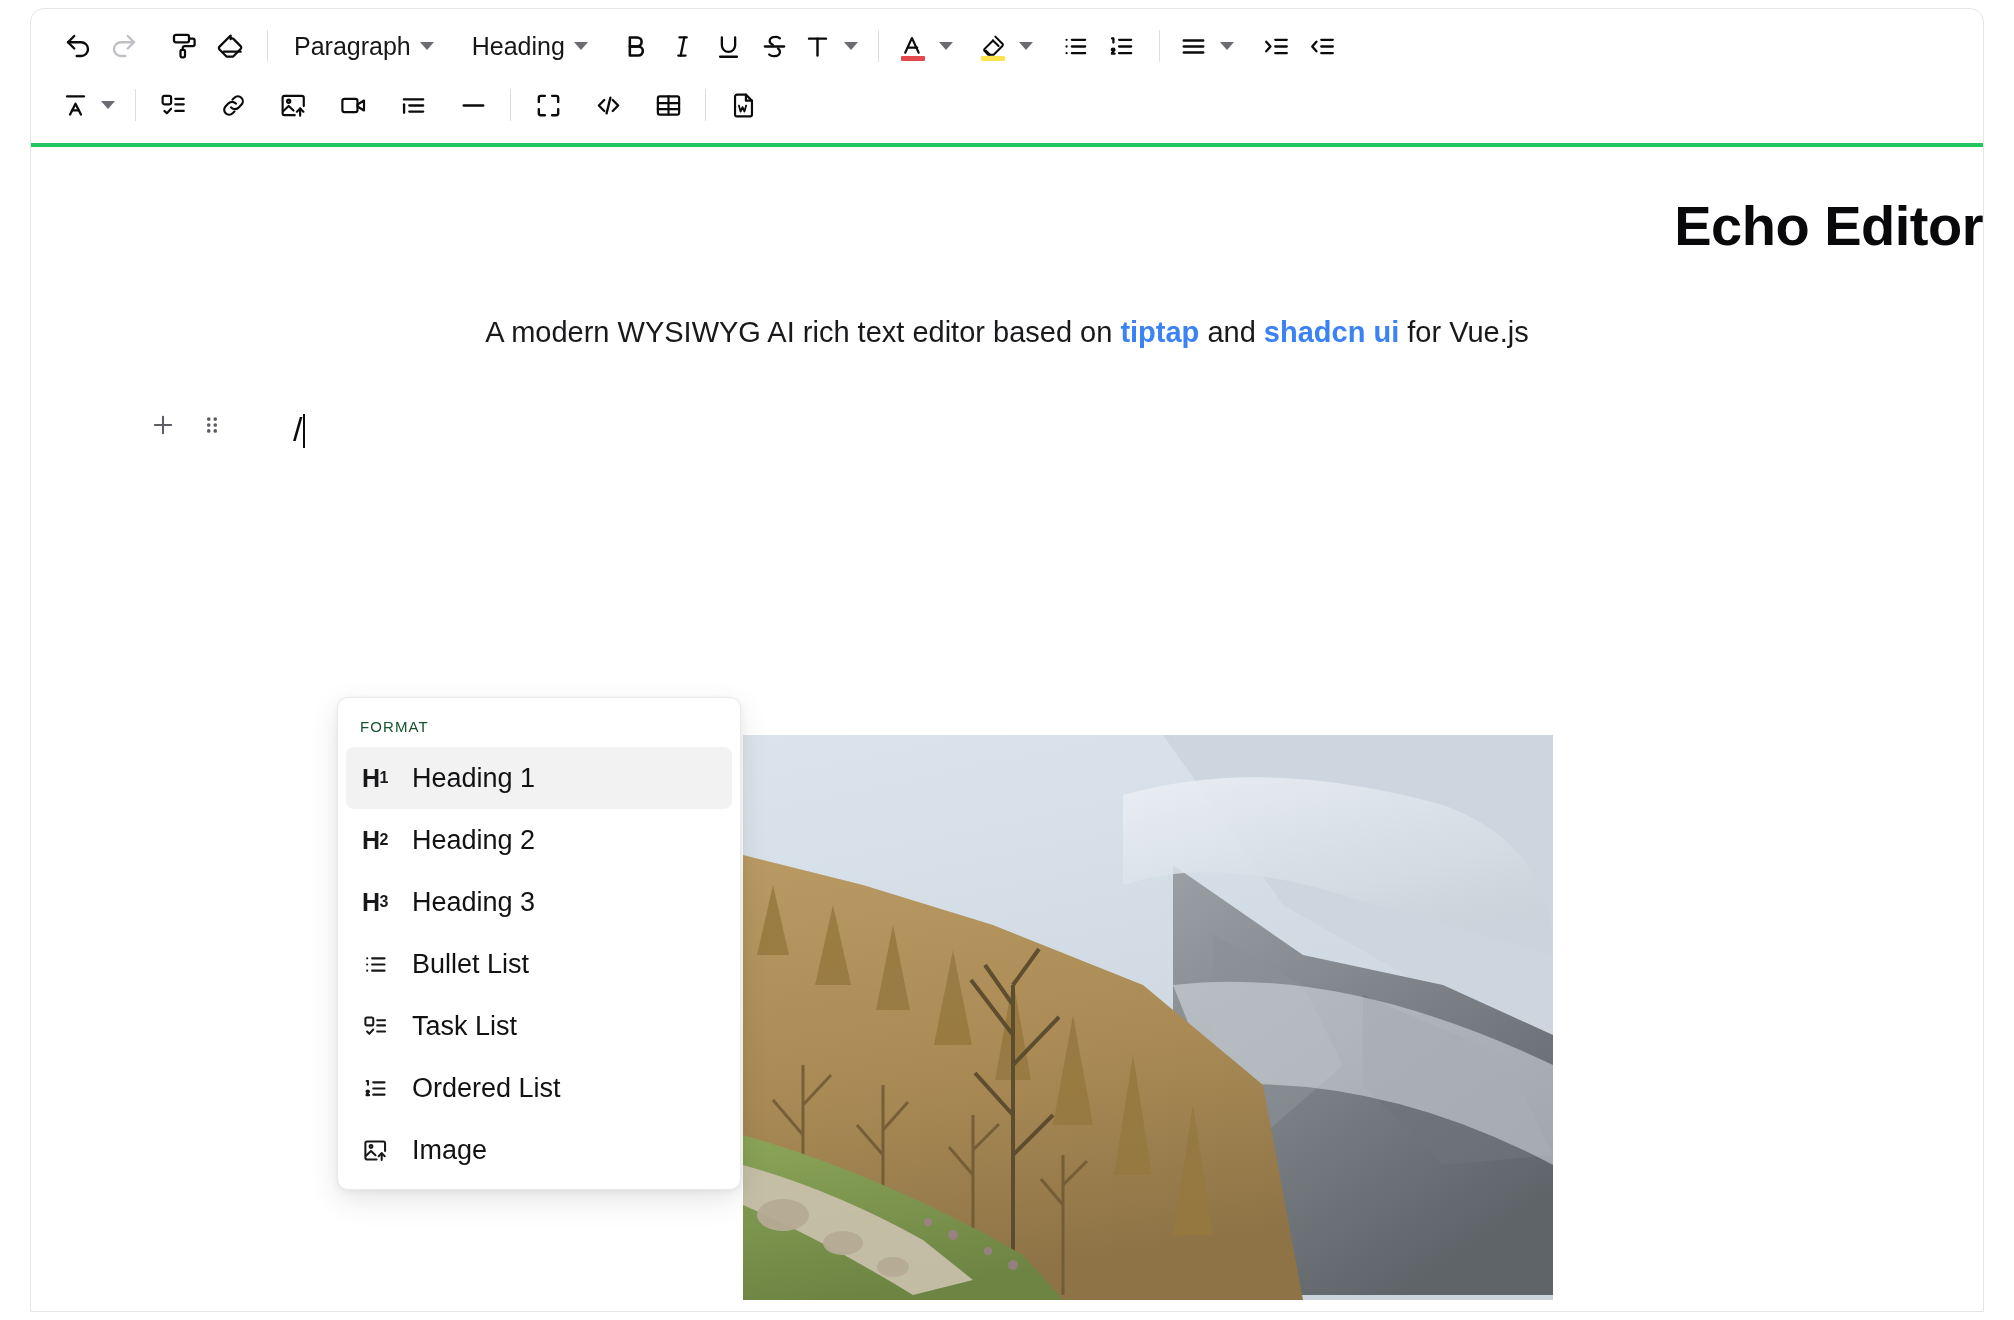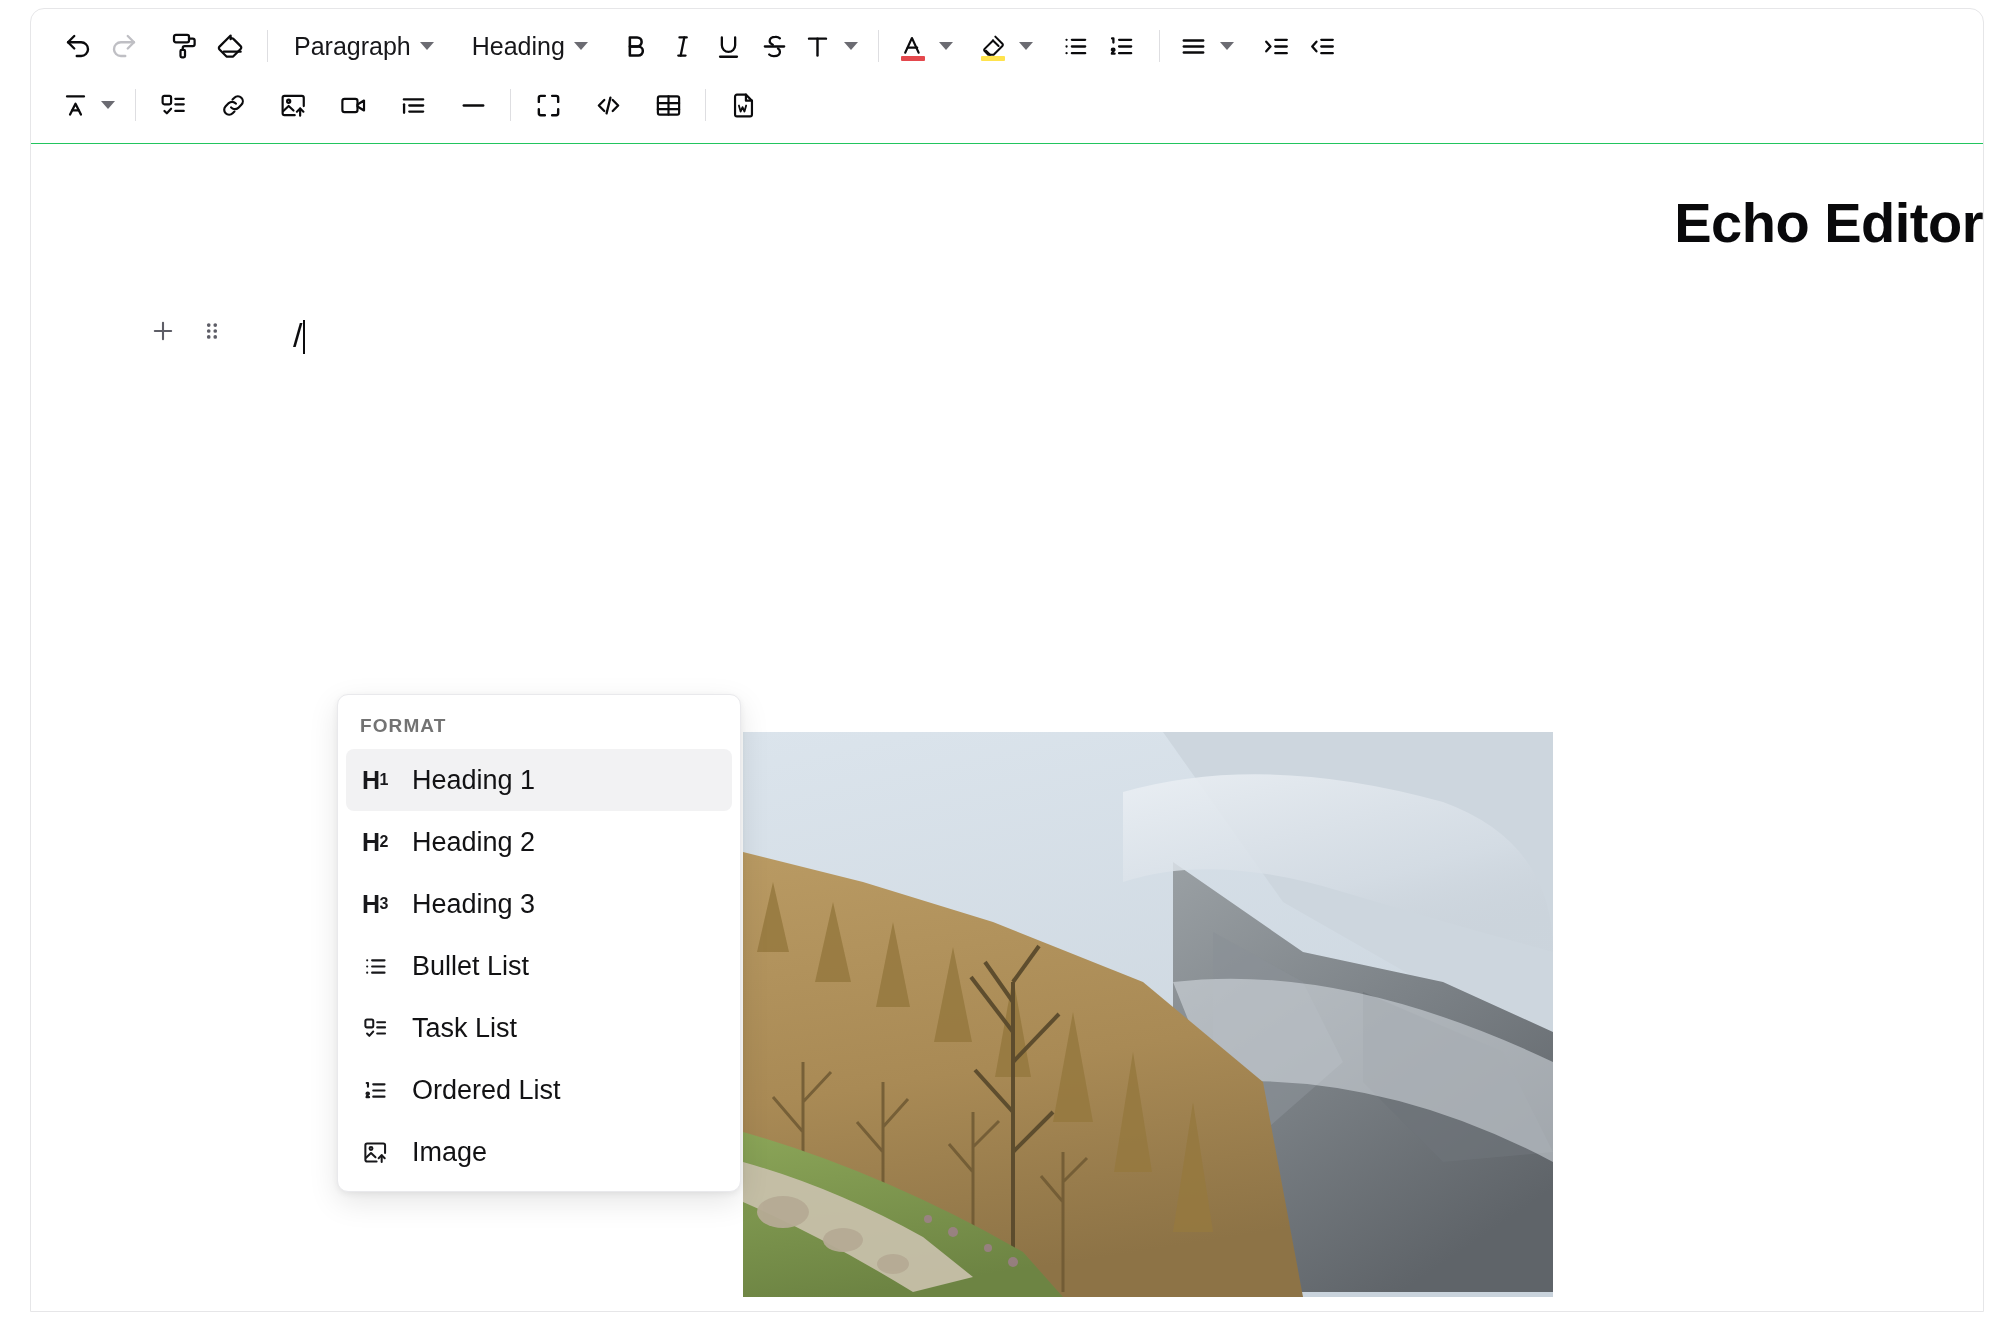--- a/index.html
+++ b/index.html
@@ -15,21 +15,21 @@
     left: 30px; top: 8px;
     width: 1954px; height: 1304px;
     background: #ffffff;
     border: 1px solid #e6e6e8;
     border-top-left-radius: 14px;
     border-top-right-radius: 14px;
     overflow: hidden;
   }
   
   .toolbar {
-    border-bottom: 1px solid #22c55e;
+    border-bottom: 4px solid #22c55e;
     padding: 6px 24px 10px 24px;
   }
   .tb-row {
     display: flex;
     align-items: center;
     height: 62px;
   }
   .tb-row.second { height: 56px; }
   .tb-btn {
     width: 46px; height: 46px;
@@ -141,24 +141,24 @@
     left: 306px; top: 550px;
     width: 404px;
     background: #ffffff;
     border: 1px solid #e9e9ec;
     border-radius: 11px;
     box-shadow: 0 10px 30px rgba(0,0,0,0.10), 0 2px 6px rgba(0,0,0,0.06);
     padding: 10px 8px 8px 8px;
     z-index: 20;
   }
   .menu-group-label {
-    font-size: 19px;
-    font-weight: bold;
+    font-size: 15px;
+    font-weight: normal;
     letter-spacing: 1.1px;
-    color: #737373;
+    color: #14532d;
     padding: 10px 14px 12px 14px;
   }
   .menu-item {
     display: flex;
     align-items: center;
     gap: 22px;
     height: 62px;
     padding: 0 14px;
     border-radius: 8px;
     cursor: pointer;
@@ -549,20 +549,23 @@
         </span>
       </div>
 
     </div>
   </div>
 
   <div class="doc">
 
     <h1 class="doc-title">Echo Editor</h1>
 
+    <p class="doc-sub">
+      <span>A modern WYSIWYG AI rich text editor based on </span><a href="#">tiptap</a><span> and </span><a href="#">shadcn ui</a><span> for Vue.js</span>
+    </p>
 
     <div class="block-row">
       <div class="handle" id="plus-handle">
         <span>
           <svg width="28" height="28" viewBox="0 0 24 24" fill="none" stroke="currentColor" stroke-width="1.8" stroke-linecap="round">
               <path d="M12 5v14"></path>
               <path d="M5 12h14"></path>
             </svg>
         </span>
       </div>

